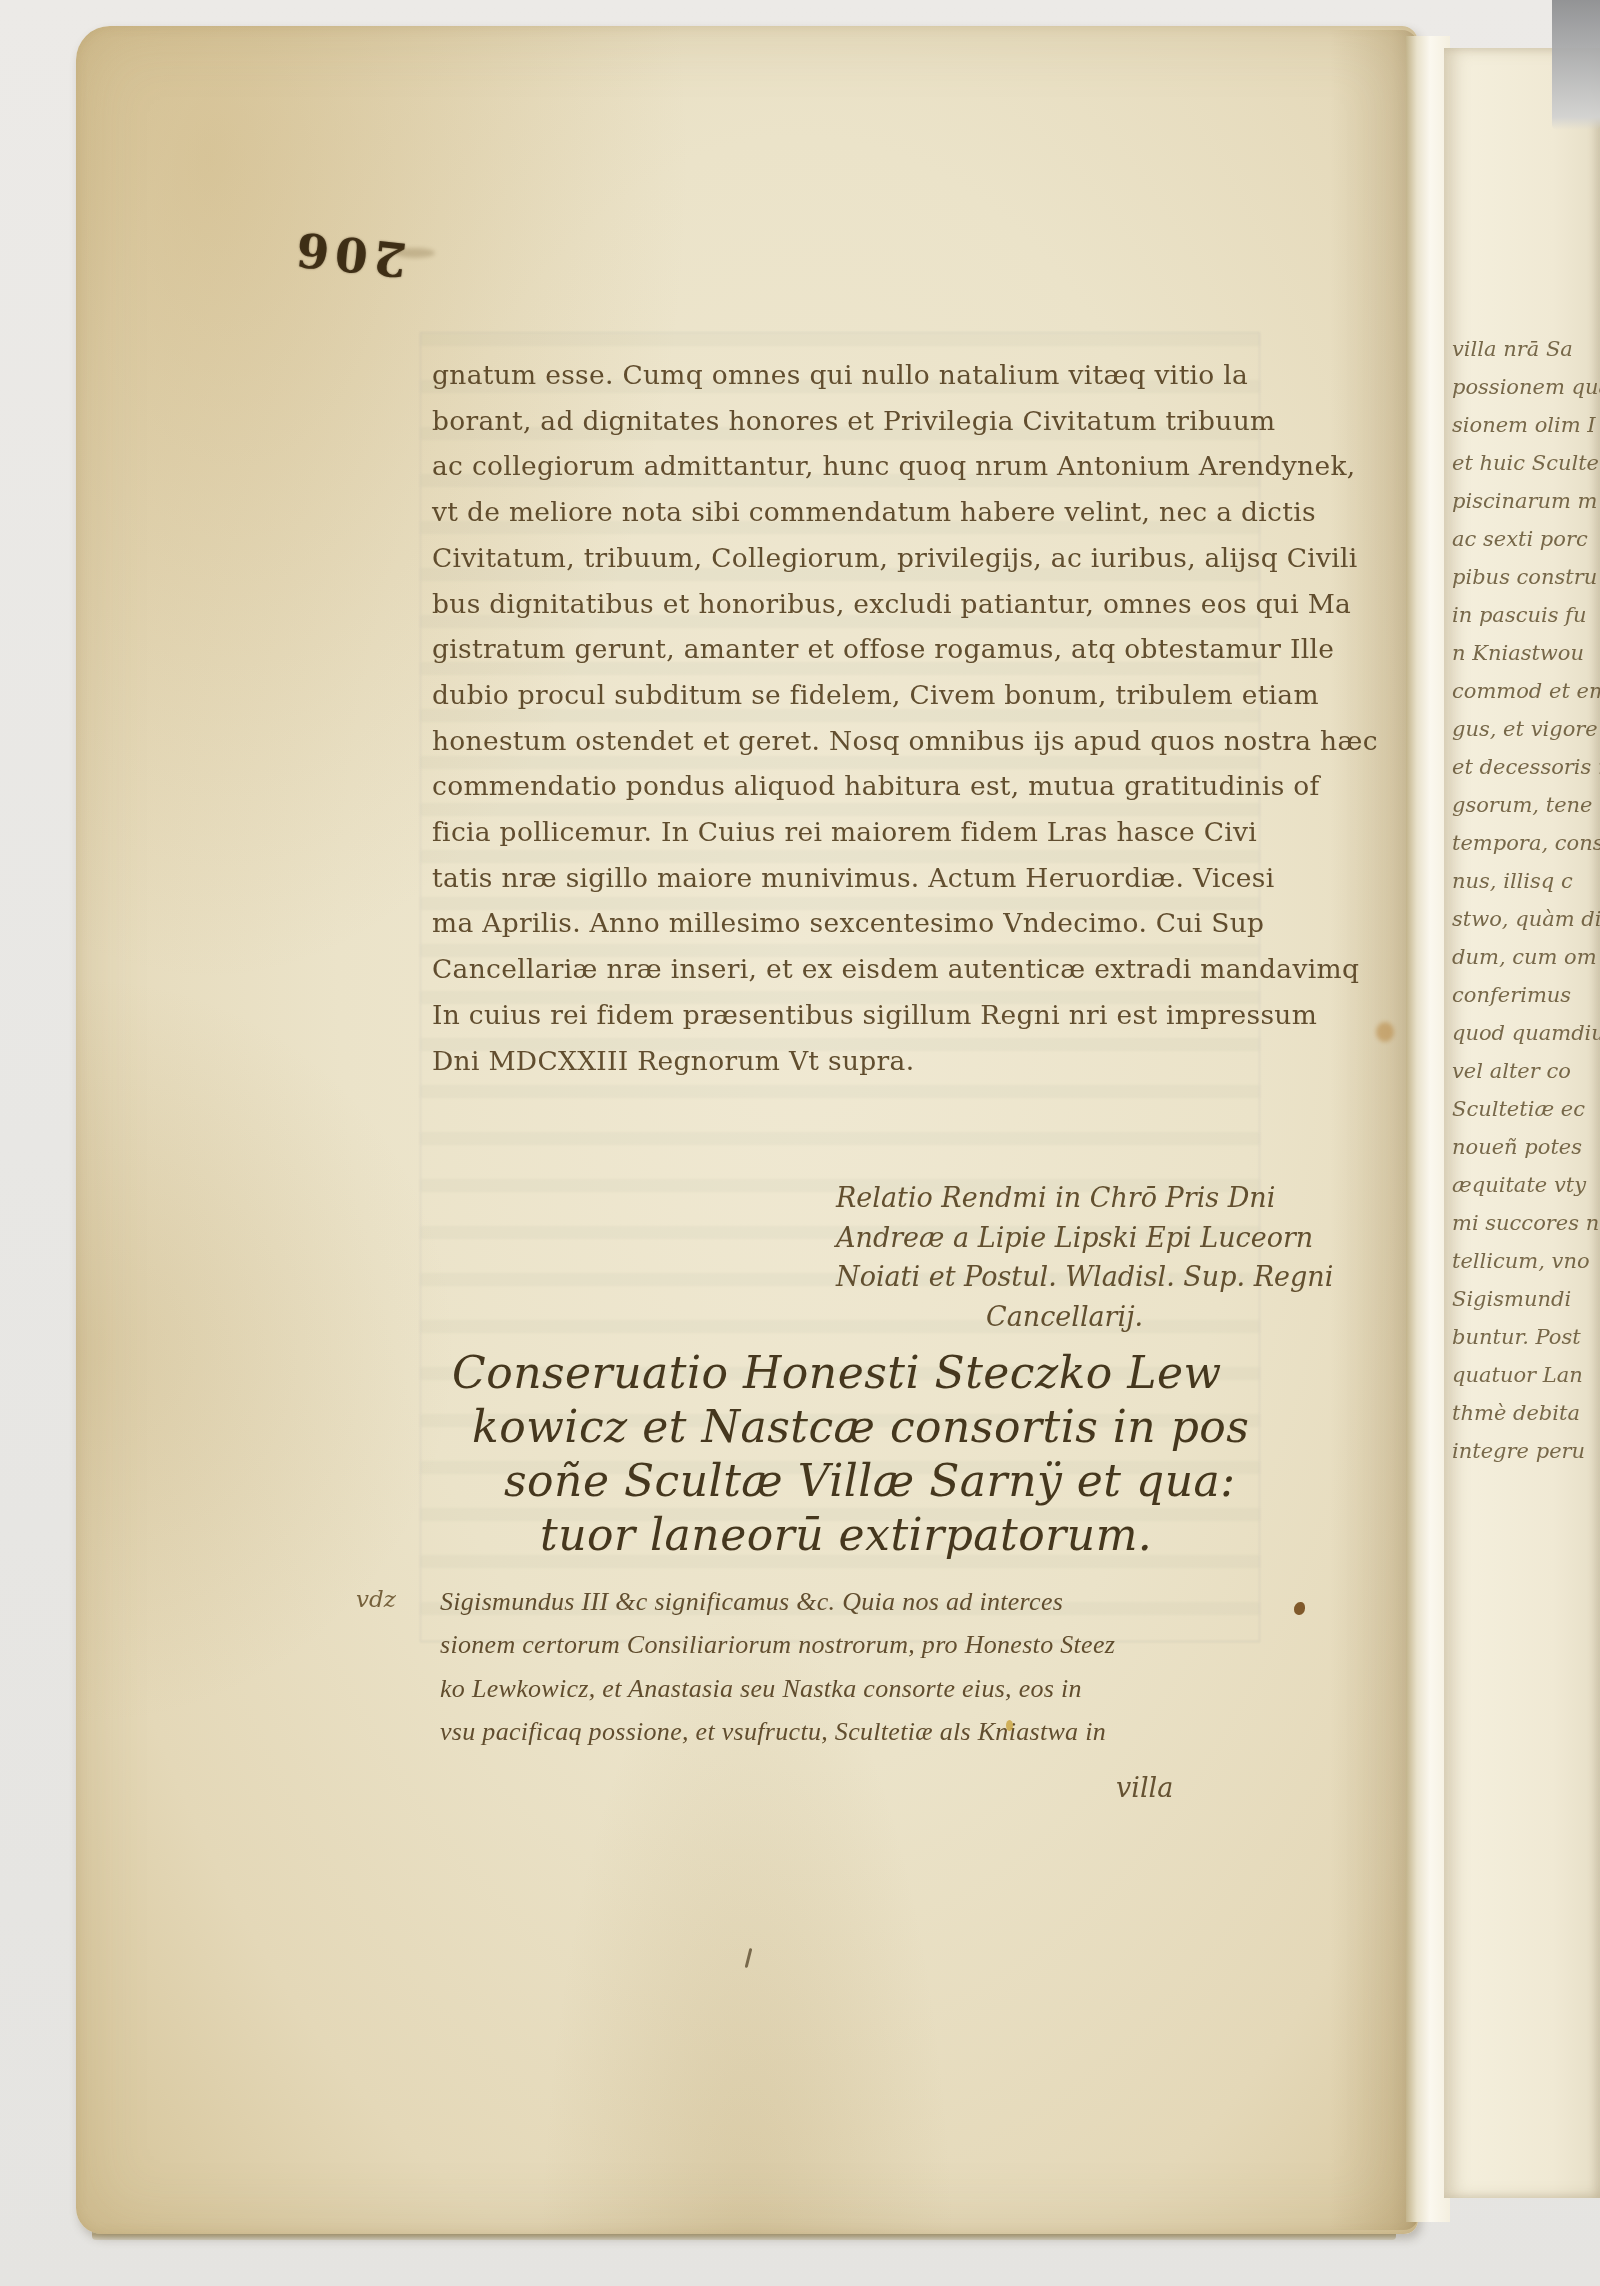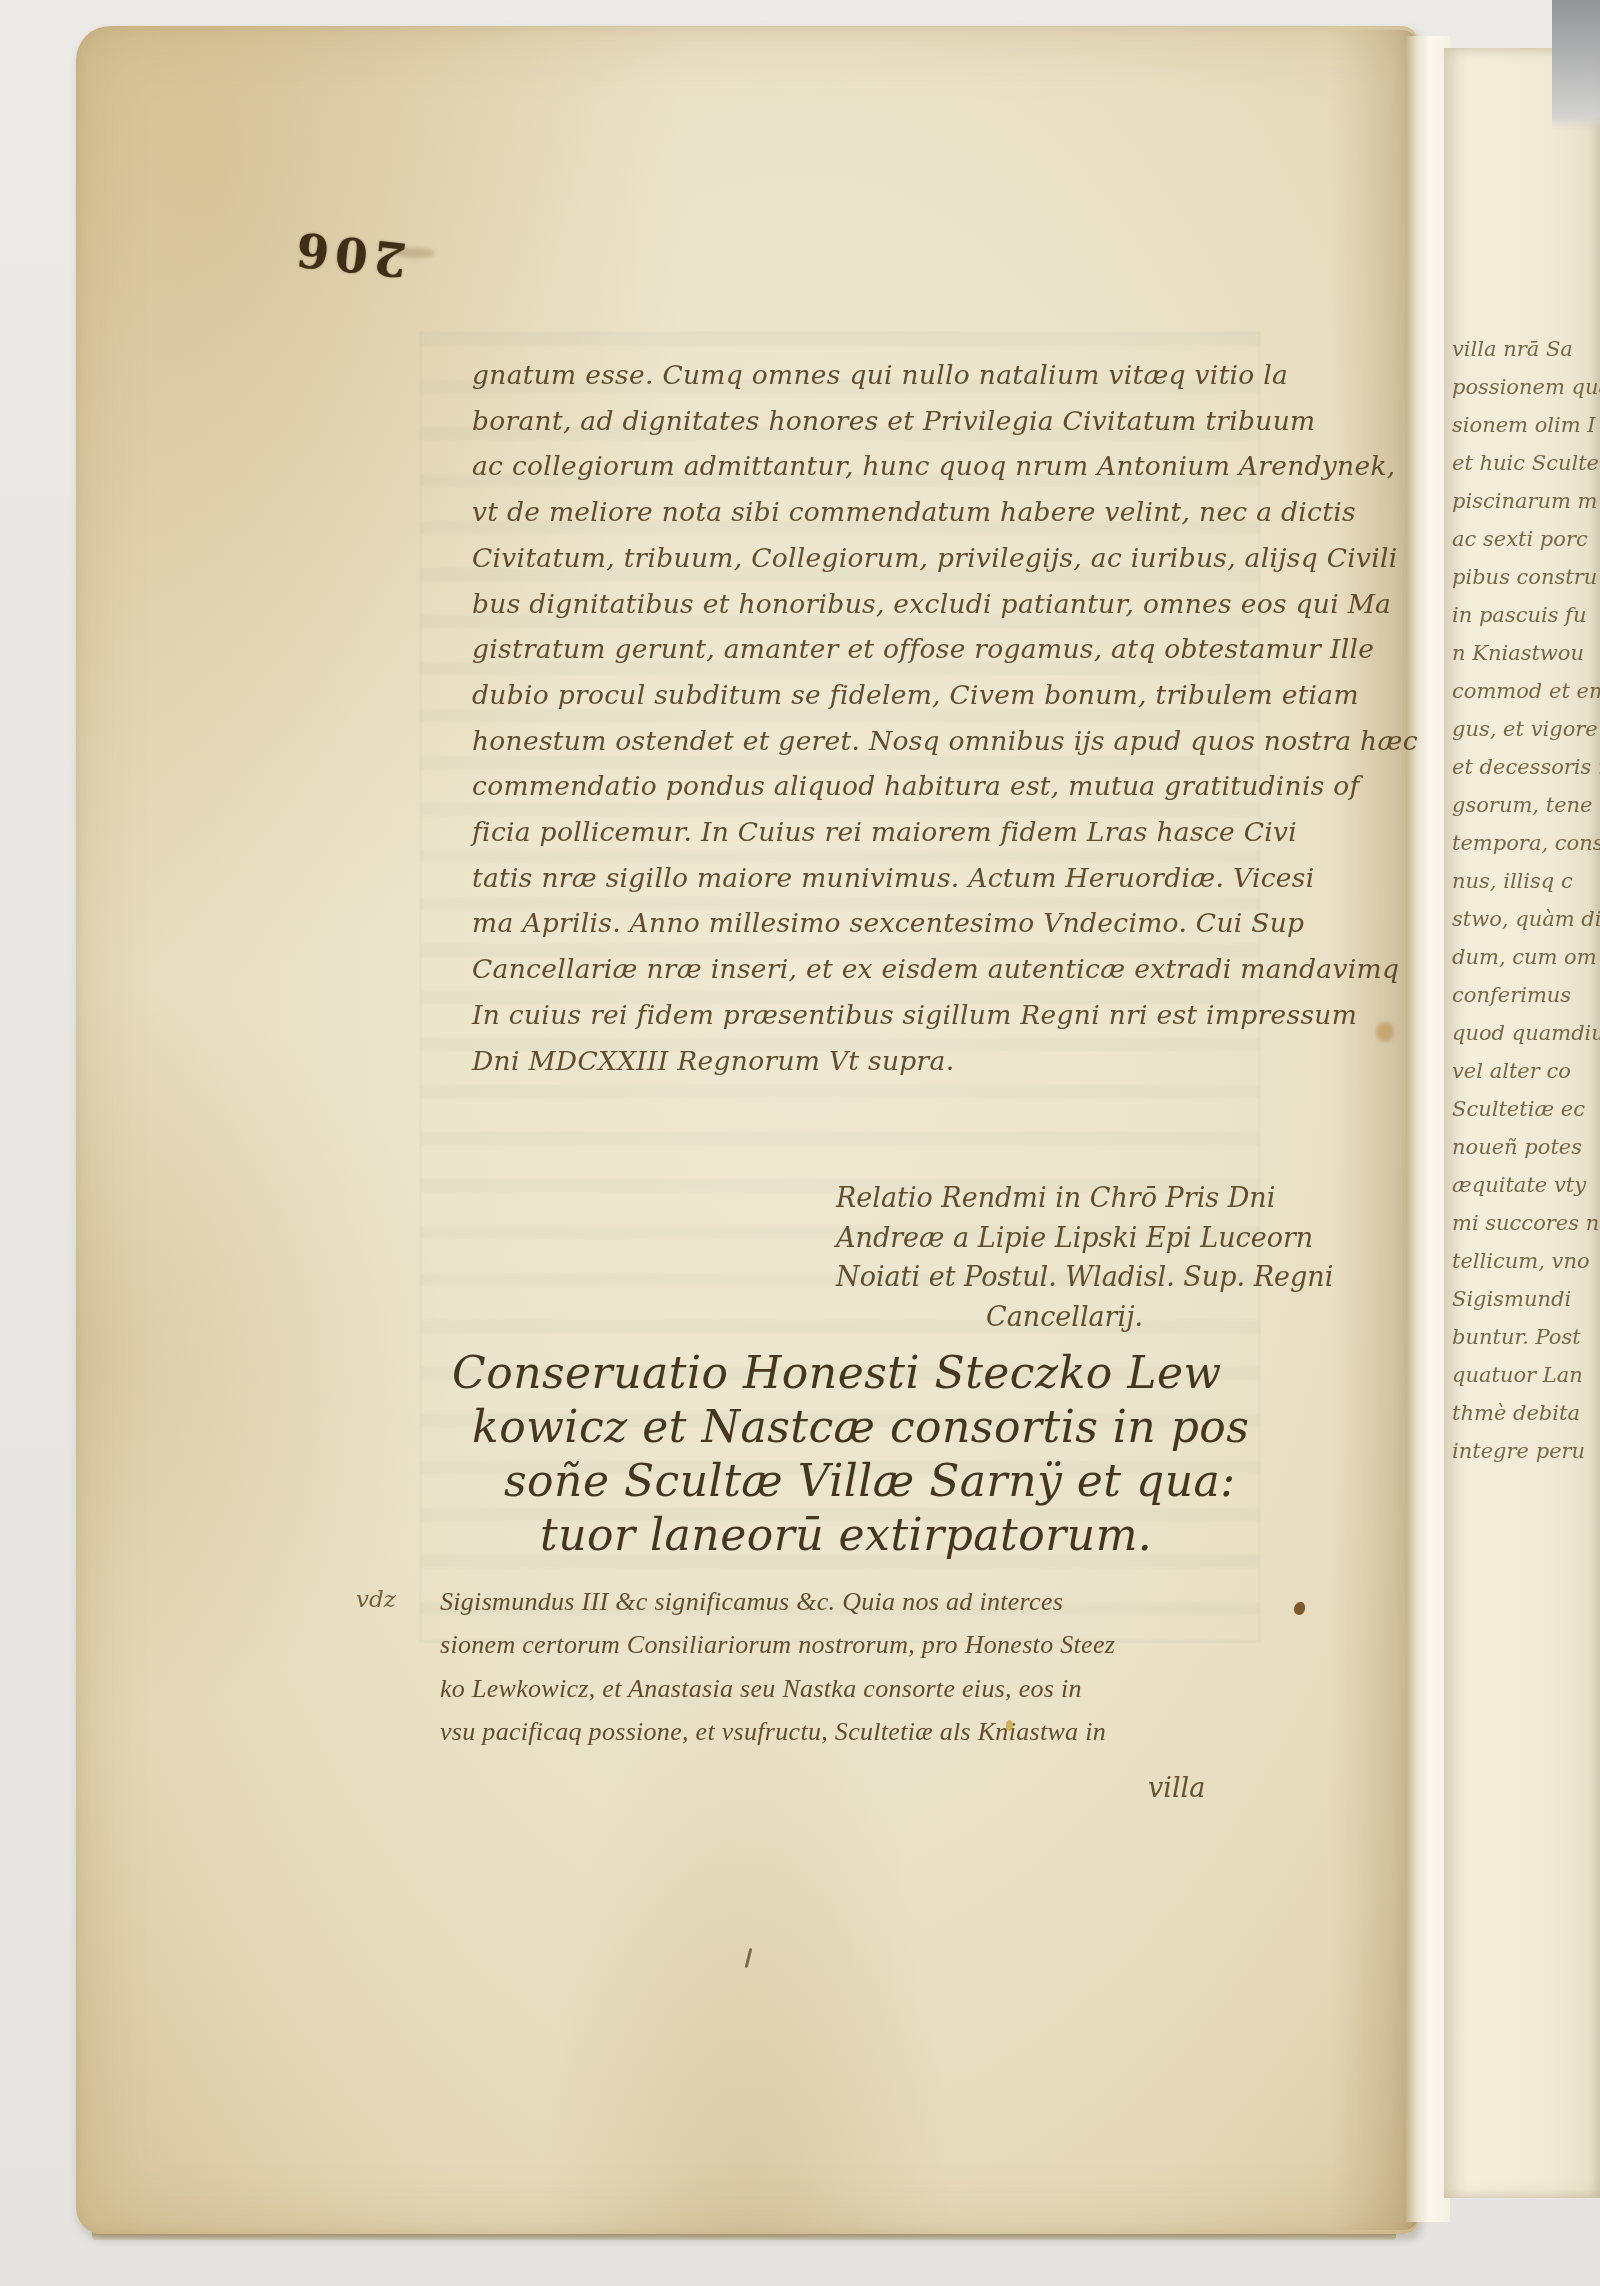--- a/index.html
+++ b/index.html
@@ -33,38 +33,38 @@
         background:linear-gradient(to bottom,#8e8f91 0%,#b7b8b9 55%,#d2d2d1 90%,rgba(210,210,209,0));
         border-radius:0 0 5px 5px;opacity:.95;}
   
   .showthrough{position:absolute;left:420px;top:332px;width:838px;height:1308px;
         border:1px solid rgba(125,138,148,0.16);
         background:repeating-linear-gradient(to bottom, rgba(128,140,128,0.05) 0 13px, rgba(0,0,0,0) 13px 47px);
         filter:blur(1px);}
   
   .ms-line{white-space:nowrap;overflow:visible;}
   .main-text{position:absolute;left:432px;top:352px;width:830px;
-        font-style:italic;font-size:26.5px;line-height:45.7px;
-        color:rgba(86,66,34,0.93);letter-spacing:0.3px;margin-left:40px;}
+        font-size:26.5px;line-height:45.7px;
+        color:rgba(86,66,34,0.93);letter-spacing:0.3px;}
   .relatio{position:absolute;left:836px;top:1178px;width:430px;
         font-style:italic;font-size:27px;line-height:39.5px;
         color:rgba(86,66,34,0.92);}
   .relatio .ms-line:nth-child(4){margin-left:150px;}
   .entry-heading{position:absolute;left:452px;top:1346px;width:810px;
         font-style:italic;font-size:44px;line-height:54px;font-weight:500;
         color:rgba(60,45,20,0.95);letter-spacing:0.5px;}
   .entry-heading .ms-line:nth-child(2){margin-left:20px;}
   .entry-heading .ms-line:nth-child(3){margin-left:52px;}
   .entry-heading .ms-line:nth-child(4){margin-left:88px;}
   .entry-new{position:absolute;left:440px;top:1580px;width:830px;
         font-style:italic;font-size:26px;line-height:43.3px;
         color:rgba(86,66,34,0.93);letter-spacing:0.3px;font-family:Liberation Serif, serif;}
   .margin-note{position:absolute;left:356px;top:1586px;font-style:italic;font-size:23px;
         color:rgba(104,82,44,0.9);}
-  .catchword{position:absolute;left:1148px;top:1772px;font-style:italic;font-size:27px;
+  .catchword{position:absolute;left:1116px;top:1772px;font-style:italic;font-size:27px;
         color:rgba(86,66,34,0.9);}
   .folio-number{position:absolute;left:283px;top:198px;width:134px;height:84px;
         font-size:47px;font-weight:bold;color:rgba(56,40,16,0.92);
         transform:rotate(186deg);letter-spacing:6px;text-align:center;
         text-shadow:0 0 2px rgba(56,40,16,0.55);}
   
   .fragments{position:absolute;left:1452px;top:330px;width:148px;height:1150px;
         font-style:italic;font-size:21px;line-height:38px;
         color:rgba(92,74,42,0.82);overflow:hidden;}
   

